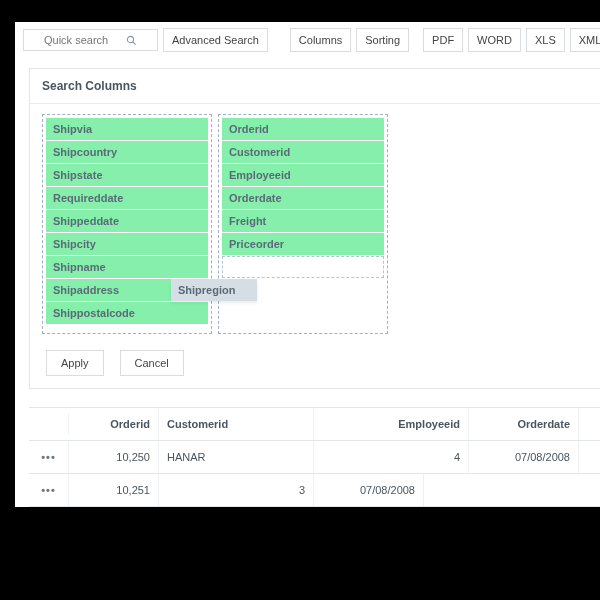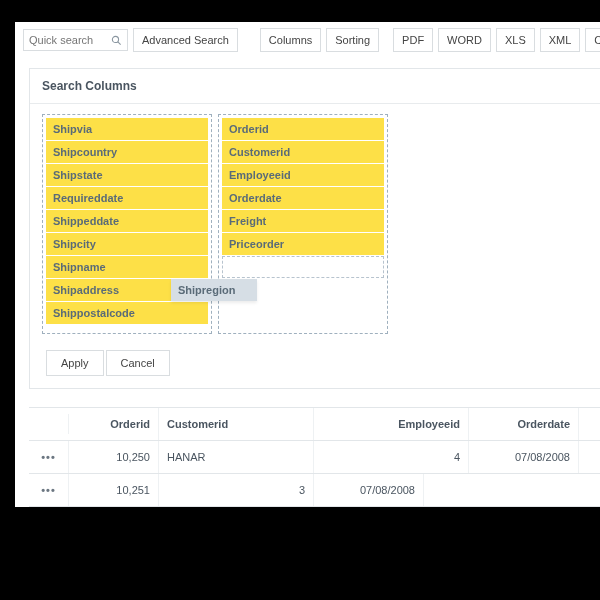--- a/index.html
+++ b/index.html
@@ -1,33 +1,33 @@
 <!DOCTYPE html>
 <html><head>
 <meta charset="utf-8">
 <style>
 * { box-sizing: border-box; margin: 0; padding: 0; font-family: Arial, Helvetica, sans-serif; }
 body { width: 600px; height: 600px; background: #000; overflow: hidden; }
 .page { position: absolute; left: 15px; top: 22px; width: 600px; background: #fff; padding: 0; }
 .toolbar { display: flex; align-items: center; gap: 5px; padding: 6px 8px 6px 8px; font-size: 11px; color: #444; }
-.input-wrap { display: flex; align-items: center; border: 1px solid #d9dde0; padding: 4px 5px; gap: 4px; justify-content: flex-end; }
+.input-wrap { display: flex; align-items: center; border: 1px solid #d9dde0; padding: 4px 20px; gap: 4px; justify-content: flex-end; }
 .qsearch { border: none; outline: none; font-size: 11px; width: 78px; color: #444; }
 .btn { border: 1px solid #d9dde0; background: #fff; padding: 5px 8px; font-size: 11px; color: #444; cursor: pointer; white-space: nowrap; }
 .tb-sep { width: 1px; height: 22px; background: #e0e4e7; margin: 0 2px; }
 .tb-spacer { flex: 0 0 12px; }
 
 .panel { margin: 10px 14px 0 14px; border: 1px solid #e2e6e9; }
 .panel-header { padding: 10px 12px; font-size: 12px; font-weight: bold; color: #4a5560; border-bottom: 1px solid #e8ebed; }
 .panel-body { padding: 10px 12px 6px 12px; display: flex; gap: 6px; }
 .col-list { border: 1px dashed #9fb0be; padding: 2px; width: 170px; min-height: 220px; position: relative; }
-.col-item { background: #fde047; color: #5a6b78; font-size: 11px; font-weight: 600; padding: 5px 7px; margin: 1px; cursor: move; }
+.col-item { background: #86efac; color: #5a6b78; font-size: 11px; font-weight: 600; padding: 5px 7px; margin: 1px; cursor: move; }
 .col-placeholder { border: 1px dashed #b7c3ce; height: 22px; margin: 1px; }
 .dragging { position: absolute; background: #d6dee5; color: #5a6b78; font-size: 11px; font-weight: 600; padding: 5px 22px 5px 7px; box-shadow: 0 2px 3px rgba(0,0,0,0.08); }
 
-.panel-actions { padding: 10px 16px 12px 16px; display: flex; gap: 2px; align-items: flex-end; }
+.panel-actions { padding: 10px 16px 12px 16px; display: flex; gap: 16px; align-items: flex-end; }
 .btn-ac { border: 1px solid #d9dde0; background: #fff; padding: 6px 14px; font-size: 11px; color: #444; cursor: pointer; }
 
 .grid { margin: 18px 14px 0 14px; border-top: 1px solid #e2e6e9; font-size: 11px; color: #4a5560; }
 .grow { display: flex; align-items: center; border-bottom: 1px solid #e2e6e9; }
 .gh { font-weight: 700; background: #fff; }
 .cell { padding: 10px 8px; border-right: 1px solid #eef1f3; }
 .c-actions { width: 40px; text-align: center; }
 .c-orderid { width: 90px; text-align: right; }
 .c-customer { width: 155px; text-align: left; }
 .c-employee { width: 155px; text-align: right; }

